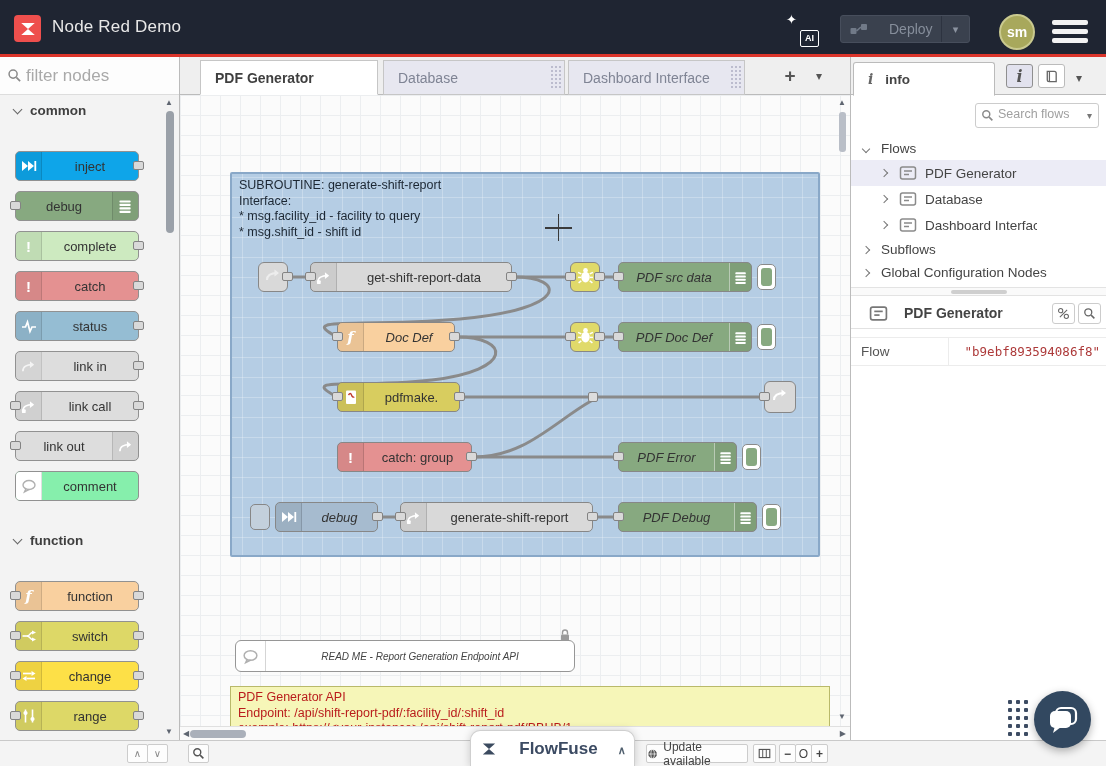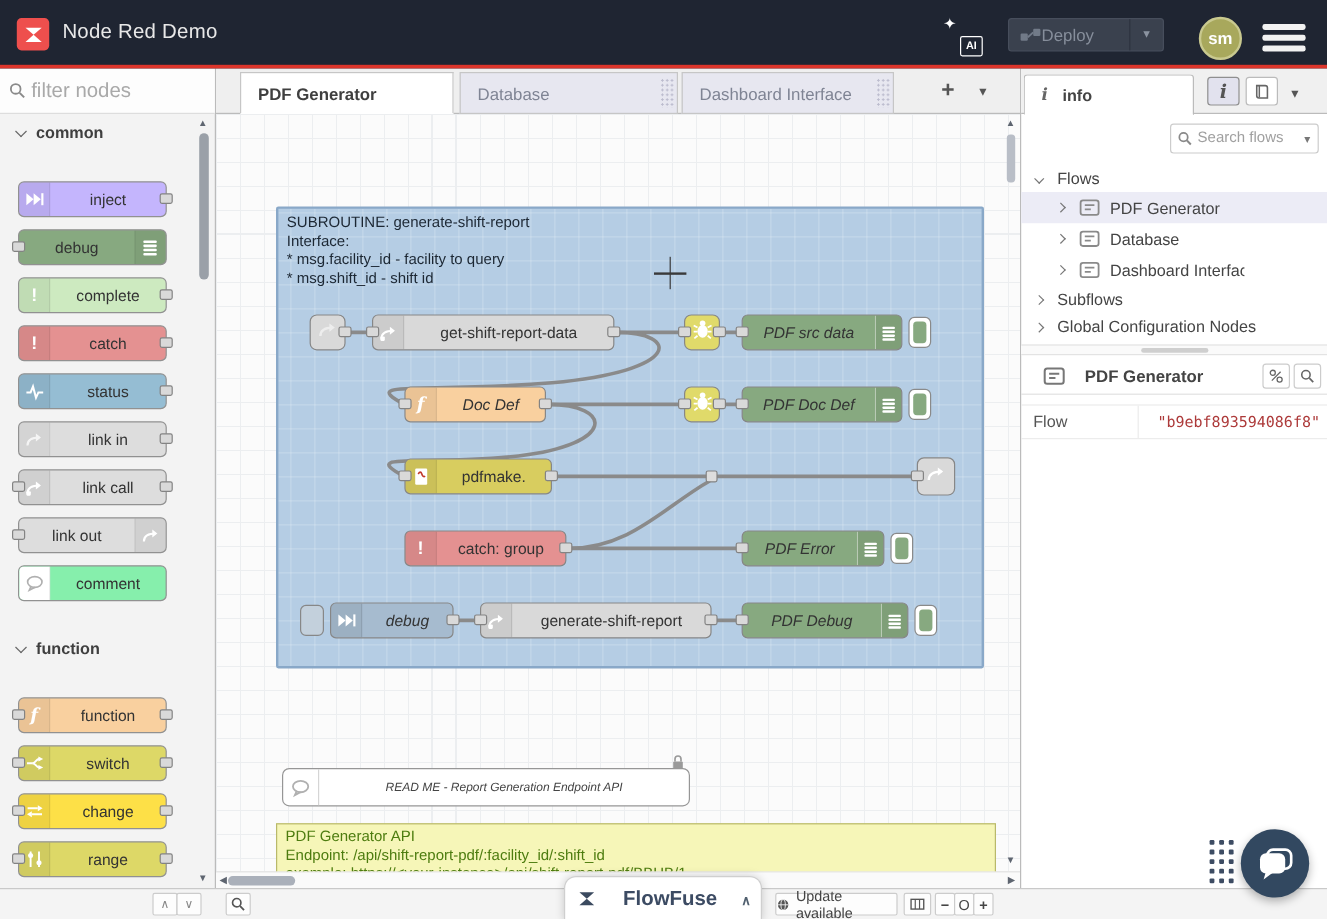--- a/index.html
+++ b/index.html
@@ -12,21 +12,21 @@
             background:#1f2532; border-bottom:3px solid #dc352b; z-index:30; }
   #logo { position:absolute; left:14px; top:15px; width:27px; height:27px; background:#ee4f4d;
           border-radius:4px; display:flex; align-items:center; justify-content:center; }
   #hdr-title { position:absolute; left:52px; top:17px; font-size:17px; color:#e8e8e8; letter-spacing:.2px; }
   #ai-btn { position:absolute; left:786px; top:15px; width:34px; height:32px; }
   #ai-box { position:absolute; right:1px; bottom:0; width:19px; height:17px; border:1.6px solid #fff;
             border-radius:2px; color:#fff; font-size:9px; font-weight:bold; text-align:center; line-height:14px; }
   #ai-spark { position:absolute; left:0; top:-3px; color:#fff; font-size:13px; }
   #deploy-btn { position:absolute; left:840px; top:15px; width:130px; height:28px; background:#3a414e;
                 border:1px solid #474e5c; border-radius:3px; display:flex; align-items:center; }
-  #deploy-btn .dp-label { color:#868e9b; font-size:14px; margin-left:0; }
+  #deploy-btn .dp-label { color:#868e9b; font-size:14px; margin-left:21px; }
   #deploy-caret { position:absolute; right:0; top:0; width:28px; height:26px; border-left:1px solid #2d3340;
                   color:#8b93a0; font-size:11px; text-align:center; line-height:26px; }
   #avatar { position:absolute; left:999px; top:14px; width:36px; height:36px; border-radius:50%;
             background:#a8a85c; border:2px solid #c9c98f; color:#fff; font-weight:bold; font-size:14px;
             display:flex; align-items:center; justify-content:center; }
   #hamburger { position:absolute; left:1052px; top:20px; width:36px; height:24px; cursor:pointer; }
   #hamburger div { height:4.5px; background:#f2f2f2; border-radius:2px; margin-bottom:4.5px; }
 
   
   #palette { position:absolute; left:0; top:57px; width:180px; height:683px; background:#f3f3f3;
@@ -104,21 +104,21 @@
               border:1px solid #838383; border-radius:2px; z-index:4; }
   #inject-btn { position:absolute; left:70px; top:409px; width:20px; height:26px; background:#c3d0dc;
                 border:1px solid #878787; border-radius:5px; z-index:4; cursor:pointer; }
   #comment-node { position:absolute; left:55px; top:545px; width:340px; height:32px; background:#fff;
                   border:1px solid #969696; border-radius:6px; display:flex; align-items:center; z-index:4; }
   #comment-node .nicon { width:30px; align-self:stretch; display:flex; align-items:center; justify-content:center;
                   border-right:1px solid #d5d5d5; }
   #comment-node .nlabel { flex:1; text-align:center; font-style:italic; font-size:10px; color:#444; white-space:nowrap; }
   #lock-ico { position:absolute; left:378px; top:533px; z-index:5; }
   #api-note { position:absolute; left:50px; top:591px; width:600px; height:60px; background:#f6f6b8;
-              border:1px solid #b9b96a; z-index:3; padding:3px 4px 0 7px; font-size:12.5px; color:#4d7c0f;
+              border:1px solid #b9b96a; z-index:3; padding:3px 4px 0 7px; font-size:12.5px; color:#b91c1c;
               line-height:15.5px; }
   #crosshair .ch-h { position:absolute; left:365px; top:132px; width:27px; height:1.6px; background:#3a3a3a; z-index:6; }
   #crosshair .ch-v { position:absolute; left:377.5px; top:119px; width:1.6px; height:27px; background:#3a3a3a; z-index:6; }
   #cv-sb-up { position:absolute; right:4px; top:3px; font-size:8px; color:#5e6570; z-index:7; }
   #cv-sb-thumb { position:absolute; right:4px; top:17px; width:7px; height:40px; background:#b9bec7; border-radius:3px; z-index:7; }
   #cv-sb-down { position:absolute; right:4px; bottom:5px; font-size:8px; color:#5e6570; z-index:7; }
   #h-scroll { position:absolute; left:0; top:669px; width:670px; height:14px; background:#fafafa;
               border-top:1px solid #e0e0e0; }
   #h-scroll .arr { position:absolute; top:2px; font-size:8px; color:#5e6570; }
   #h-thumb { position:absolute; left:10px; top:3px; width:56px; height:8px; background:#aab0ba; border-radius:4px; cursor:grab; }
@@ -238,21 +238,21 @@
         <circle cx="6.5" cy="6.5" r="4.3" fill="none" stroke="#8a8a8a" stroke-width="1.6"></circle>
         <line x1="10" y1="10" x2="14" y2="14" stroke="#8a8a8a" stroke-width="1.8"></line>
       </svg>
       <input placeholder="filter nodes" style="">
     </div>
     <div id="pal-scroll">
       <div class="pal-cat-header">
         <span class="chev"></span><span>common</span>
       </div>
 
-      <div class="pal-item" style="background:#c4b5fd">
+      <div class="pal-item" style="background:#0ea5e9">
         <span class="pi-icon l">
           <svg width="16" height="16" viewBox="0 0 16 16">
               <path d="M1 3 L7 8 L1 13 Z" fill="#fff"></path>
               <path d="M7 3 L13 8 L7 13 Z" fill="#fff"></path>
               <rect x="13.4" y="3" width="1.8" height="10" fill="#fff"></rect>
             </svg>
         </span>
         <span class="pi-label">inject</span>
         <span class="port out"></span>
       </div>

